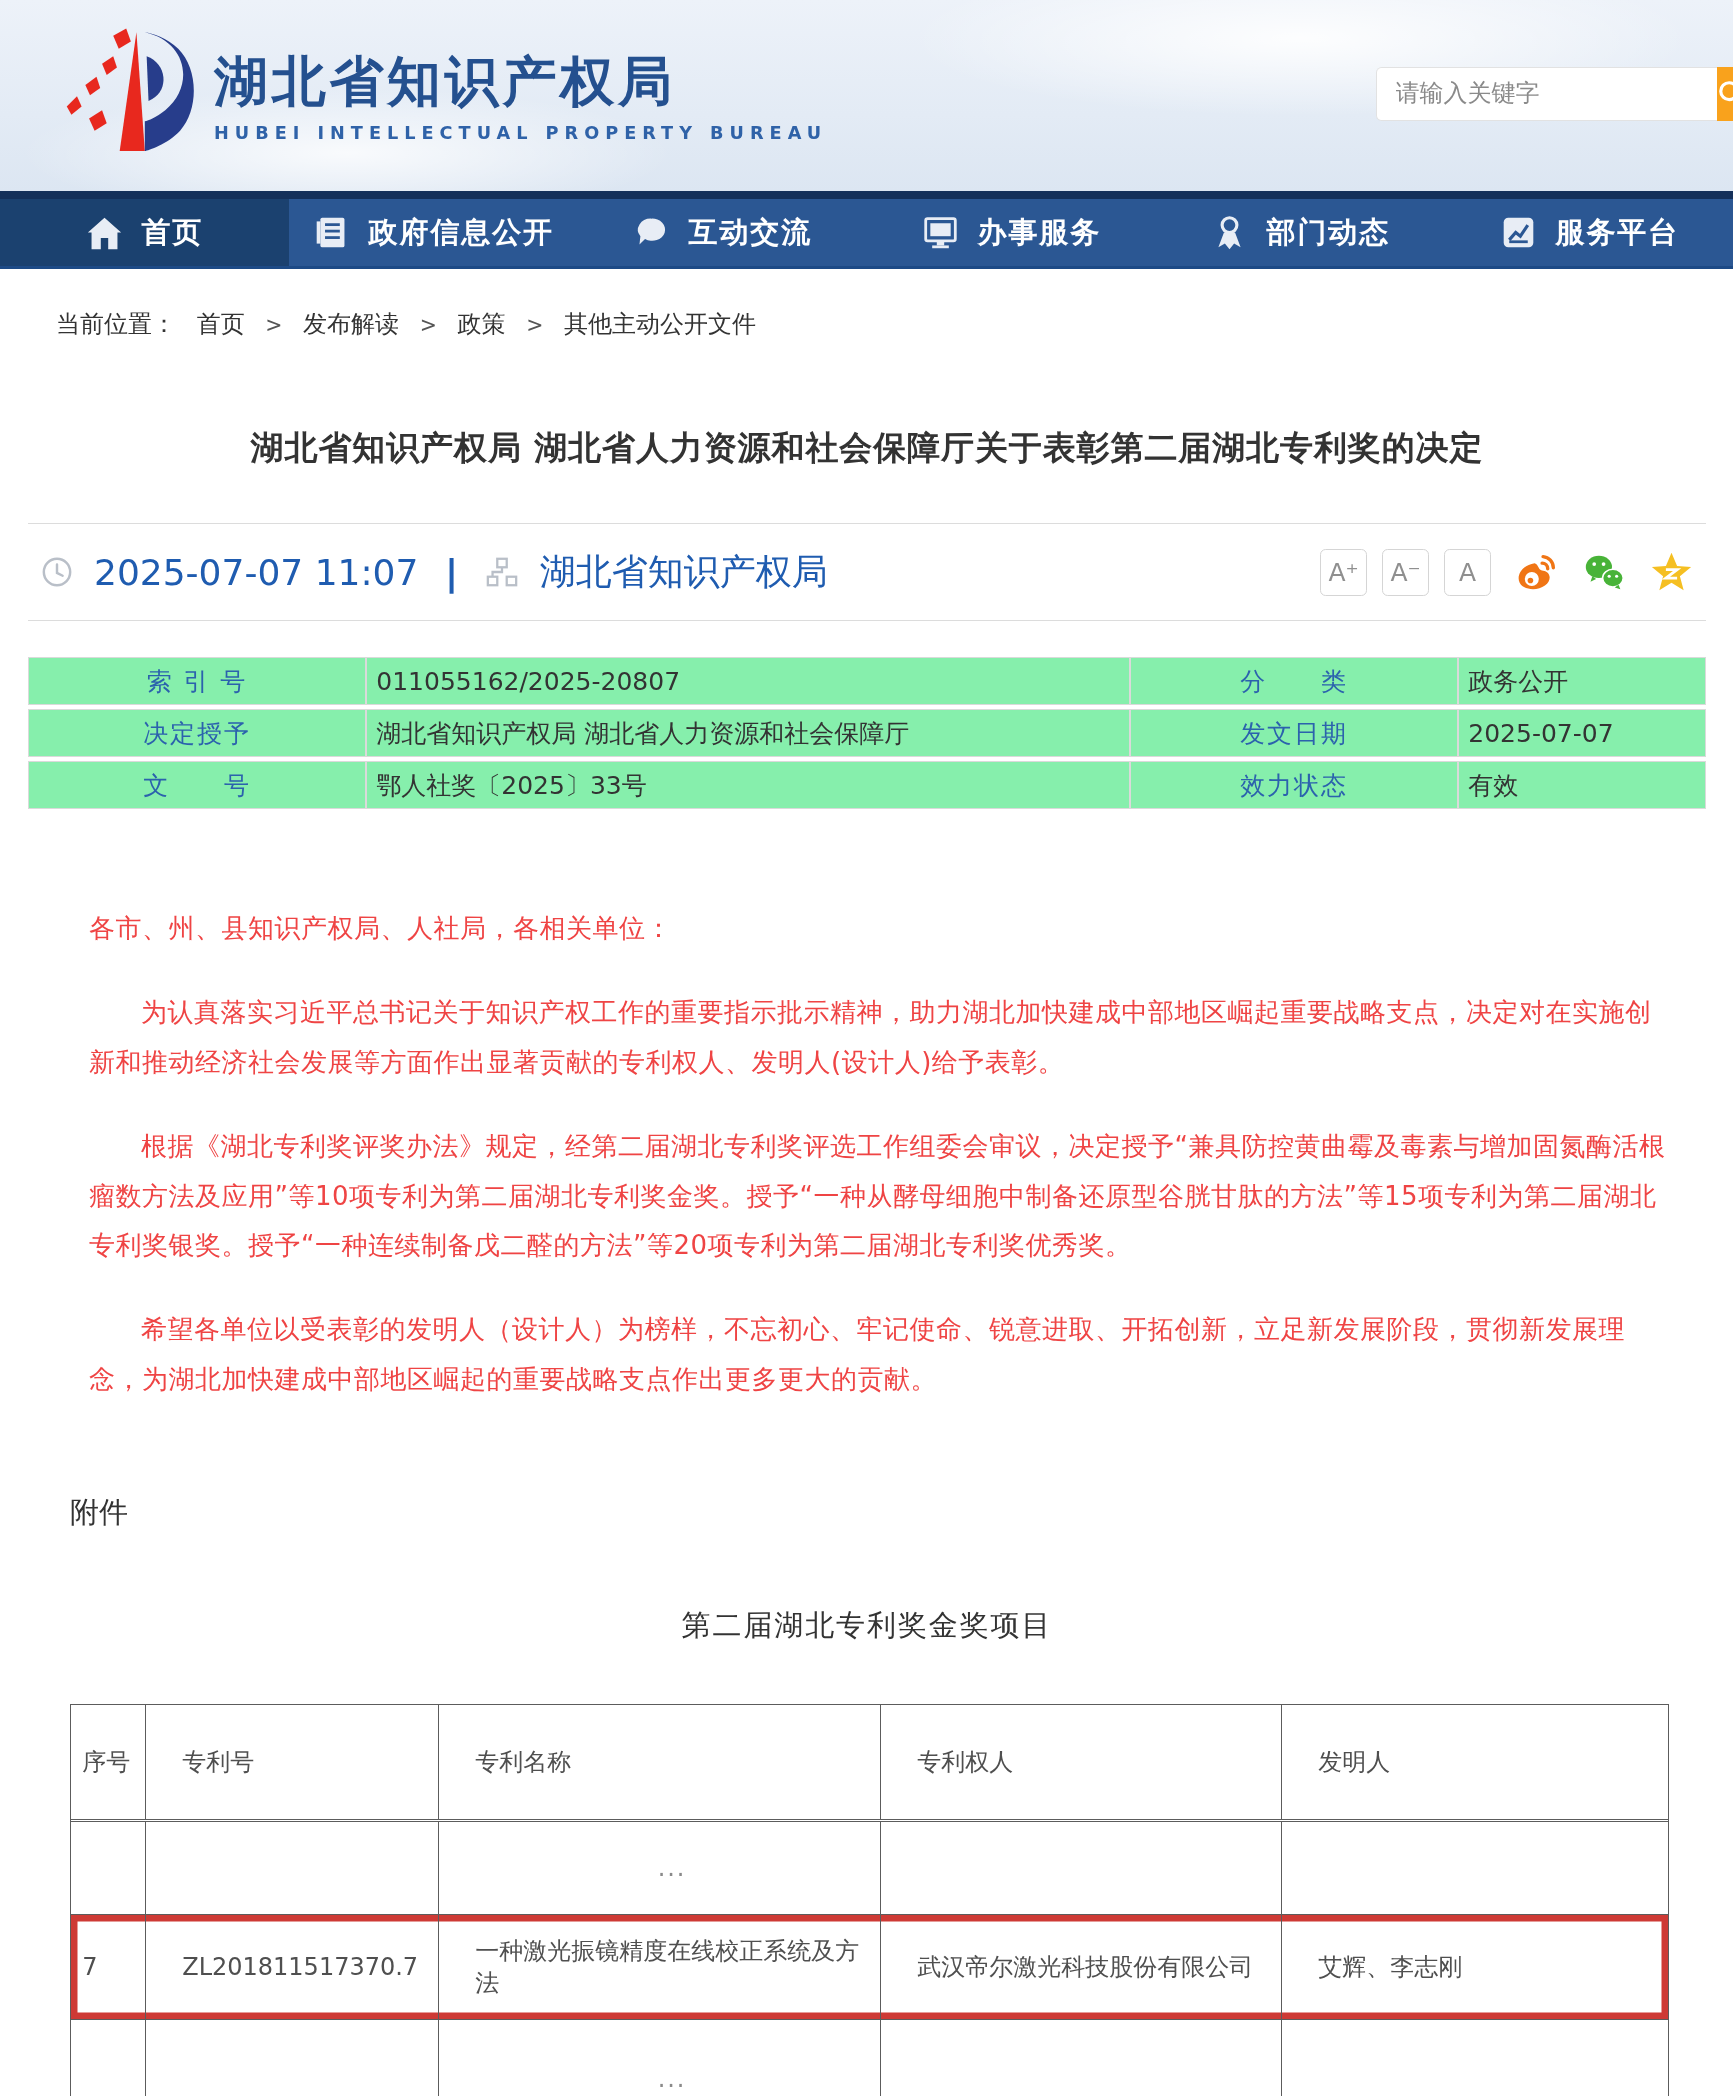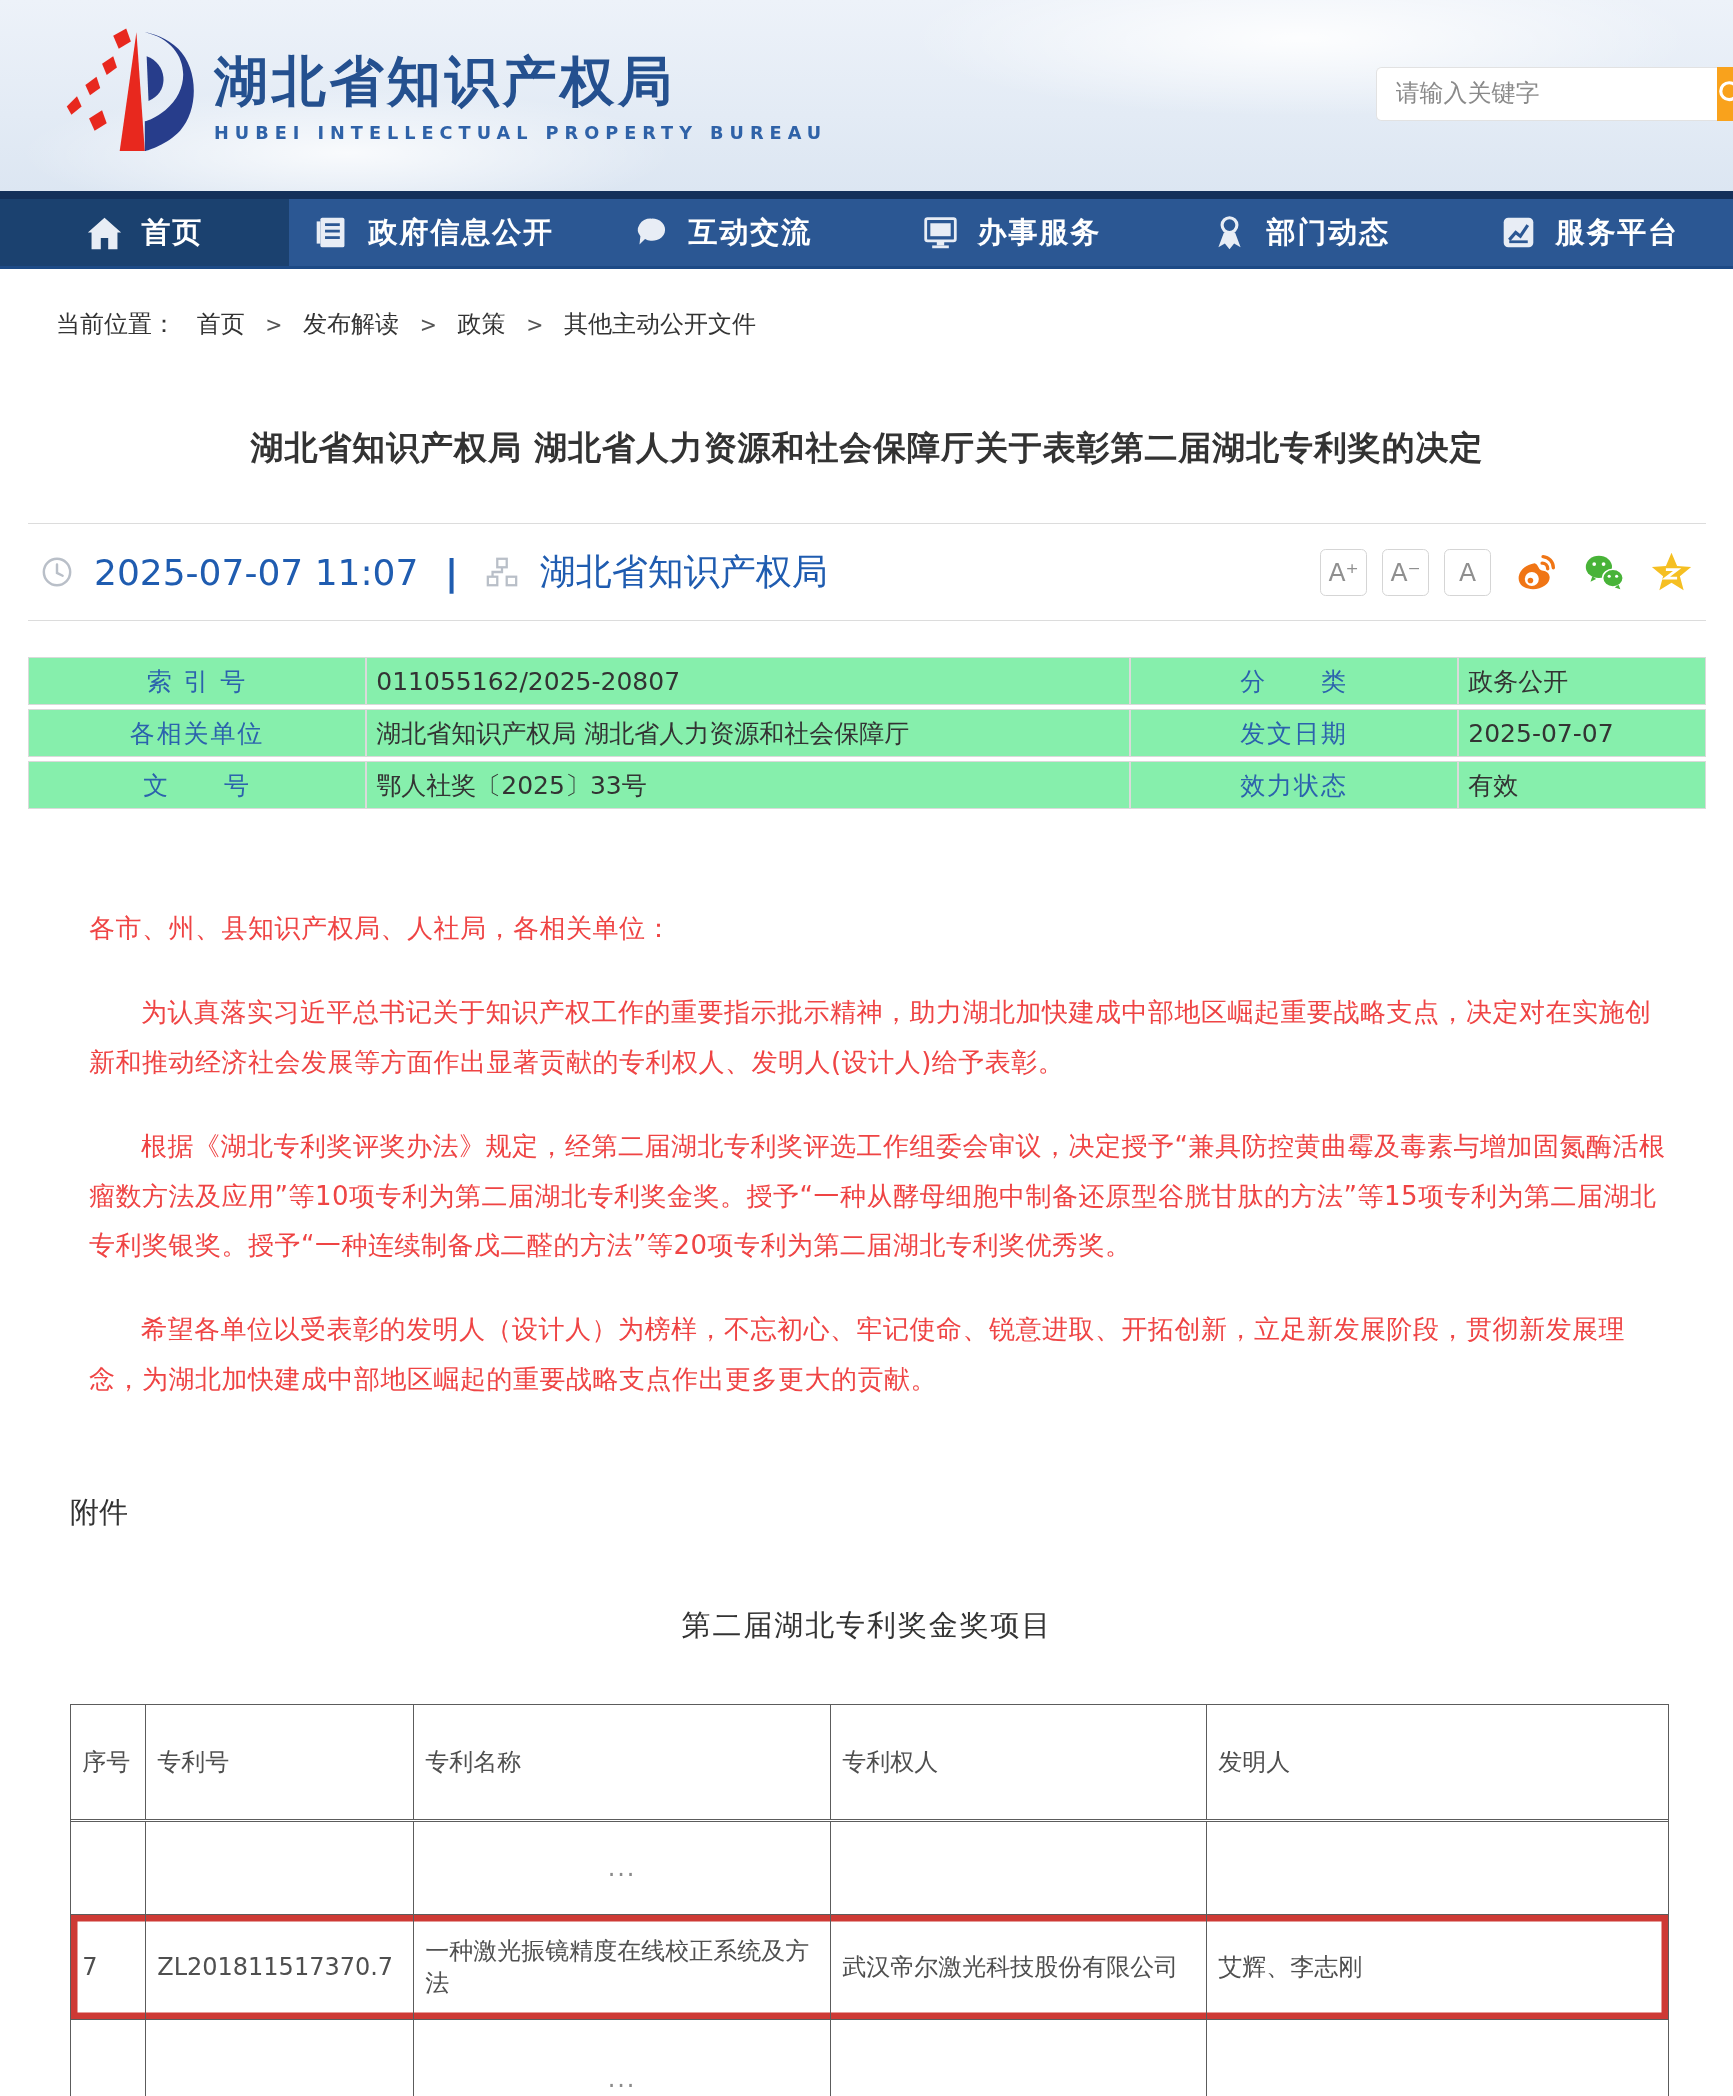--- a/index.html
+++ b/index.html
@@ -83,21 +83,21 @@
 
   
   .doc-body { padding:56px 65px 0 89px; }
   .doc-body p { font-size:26px; line-height:1.9; color:#ef4444; margin-top:35px; letter-spacing:0.5px; }
   .doc-body p.indent { text-indent:2em; }
   .attachment-label { margin:89px 0 0 70px; font-size:29px; color:#333; }
   .attach-table-title { text-align:center; font-size:29px; color:#333; margin-top:73px; letter-spacing:1.9px; }
 
   
   .ptable { margin:58px 65px 0 70px; width:1599px; border:1.9px solid #5c5c5c; }
-  .prow { display:flex; border-bottom:0.9px solid #5c5c5c; }
+  .prow { display:flex; border-bottom:0.9px solid #5c5c5c;gap:25px; }
   .prow:last-child { border-bottom:none; }
   .prow.hdr { height:117px; border-bottom:3.7px double #5c5c5c; }
   .prow.dots1 { height:93px; }
   .prow.hl { height:105px; box-shadow:inset 0 0 0 6.5px #ce3a35; position:relative; }
   .prow.dots2 { height:117px; }
   .pcell {
     border-right:0.9px solid #5c5c5c; display:flex; align-items:center;
     font-size:24px; color:#4f4f4f; padding:0 11.2px; overflow:hidden;
   }
   .pcell:last-child { border-right:none; }
@@ -247,21 +247,21 @@
 
 <table class="info-table">
   <tbody>
       <tr>
     <td class="info-label">索 引 号</td>
     <td class="info-value">011055162/2025-20807</td>
     <td class="info-label r">分　　类</td>
     <td class="info-value r">政务公开</td>
   </tr>
   <tr>
-    <td class="info-label">各相关单位</td>
+    <td class="info-label">决定授予</td>
     <td class="info-value">湖北省知识产权局 湖北省人力资源和社会保障厅</td>
     <td class="info-label r">发文日期</td>
     <td class="info-value r">2025-07-07</td>
   </tr>
   <tr>
     <td class="info-label">文　　号</td>
     <td class="info-value">鄂人社奖〔2025〕33号</td>
     <td class="info-label r">效力状态</td>
     <td class="info-value r">有效</td>
   </tr>

